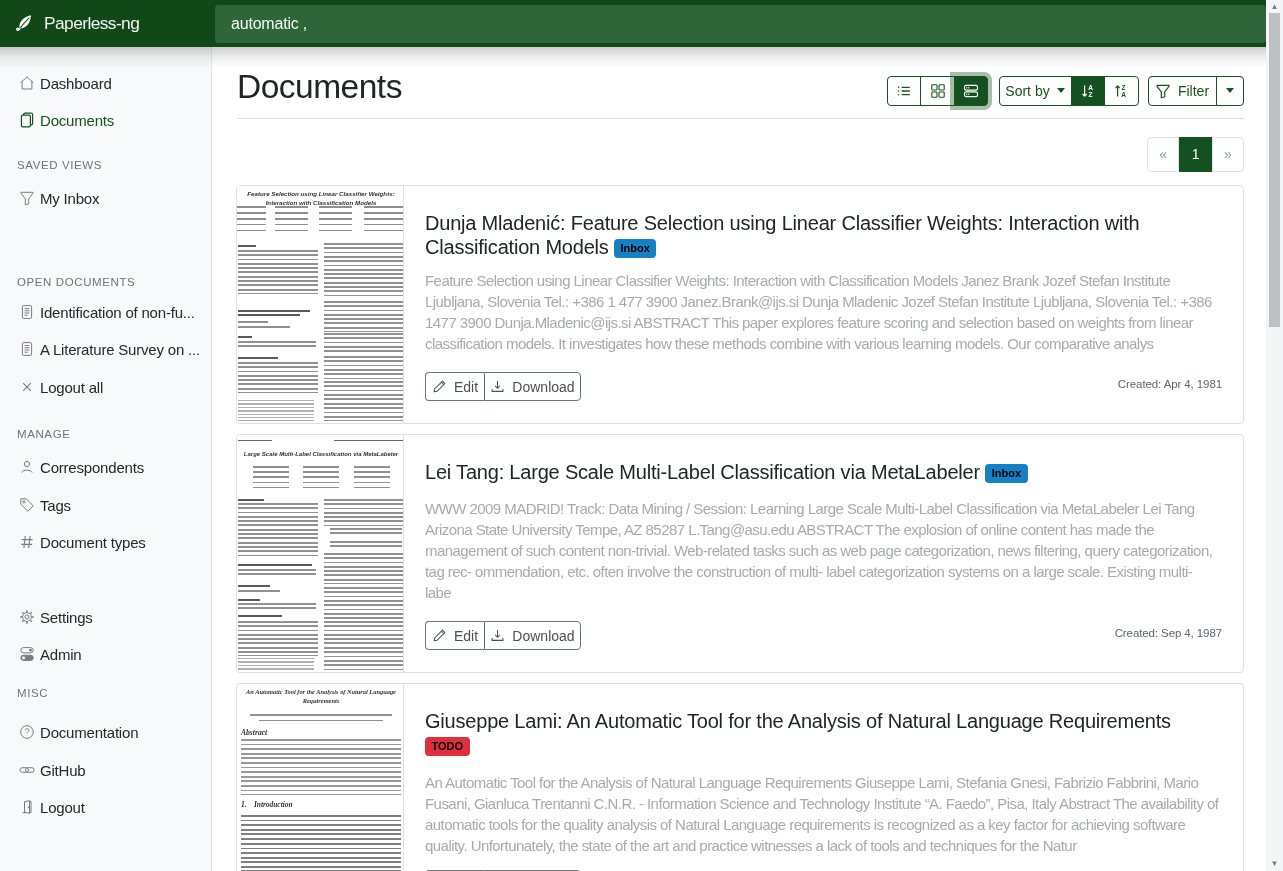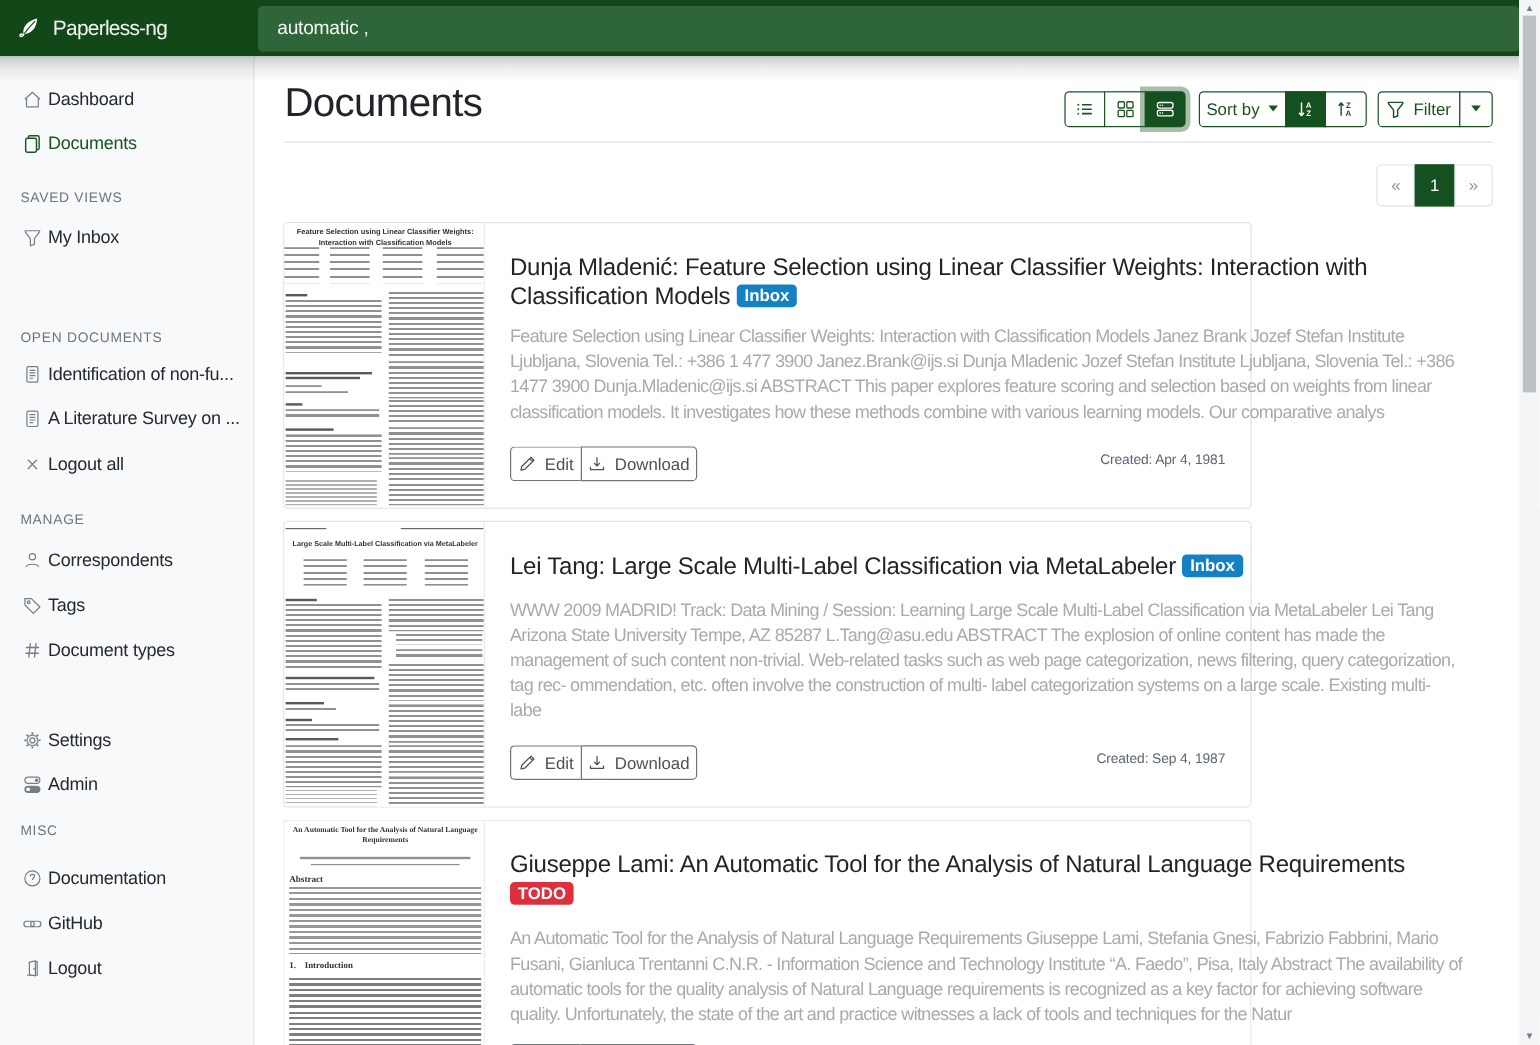--- a/index.html
+++ b/index.html
@@ -51,27 +51,27 @@
   border-right:4.5px solid transparent; border-top:5px solid currentColor; margin-left:7px; }
 
 
 #pag { position:absolute; left:934px; top:90px; width:97px; height:34.5px; font-size:14px; }
 #pag .pg { position:absolute; top:0; height:34.5px; width:32.4px; display:flex;
   align-items:center; justify-content:center; background:#fff; border:1px solid #dee2e6;
   color:#8a939c; }
 #pag .pg.act { background:#155020; color:#fff; border-color:#17541f; }
 
 
-.card { position:absolute; left:23px; width:807px; height:239px; background:#fff;
+.card { position:absolute; left:23px; width:1008px; height:239px; background:#fff;
   border:1px solid #dee2e6; border-radius:4px; }
 .thumbwrap { position:absolute; left:0; top:0; width:167px; height:237px;
-  border-right:1px solid #dee2e6; overflow:hidden; border-radius:3px 0 0 3px; background:#fff; }
+  border-right:1px solid #dee2e6; overflow:hidden; border-radius:3px 0 0 3px; background:#fff;font-style:italic; }
 .ctitle { position:absolute; left:188px; top:25px; font-size:20px; line-height:24.3px;
   color:#212529; font-weight:400; white-space:nowrap; letter-spacing:-0.2px; }
-.badge { display:inline-block; font-size:14px; font-weight:bold; color:#ffffff; line-height:15px;
+.badge { display:inline-block; font-size:11px; font-weight:bold; color:#000000; line-height:15px;
   border-radius:4px; padding:2px 6.5px; position:relative; top:-2px; letter-spacing:0; }
 .badge.blue { background:#1581c5; }
 .badge.red { background:#de2f3e; }
 .excerpt { position:absolute; left:188px; font-size:15px; line-height:21px;
   color:#a9aaac; white-space:nowrap; letter-spacing:-0.55px; }
 .btngroup { position:absolute; left:188px; top:186px; height:29px; display:flex; }
 .gbtn { border:1px solid #6c757d; color:#495057; font-size:14px; display:flex;
   align-items:center; justify-content:center; background:#fff; }
 .gbtn.e { width:59px; border-radius:4px 0 0 4px; border-right:none; }
 .gbtn.d { width:97px; border-radius:0 4px 4px 0; }

